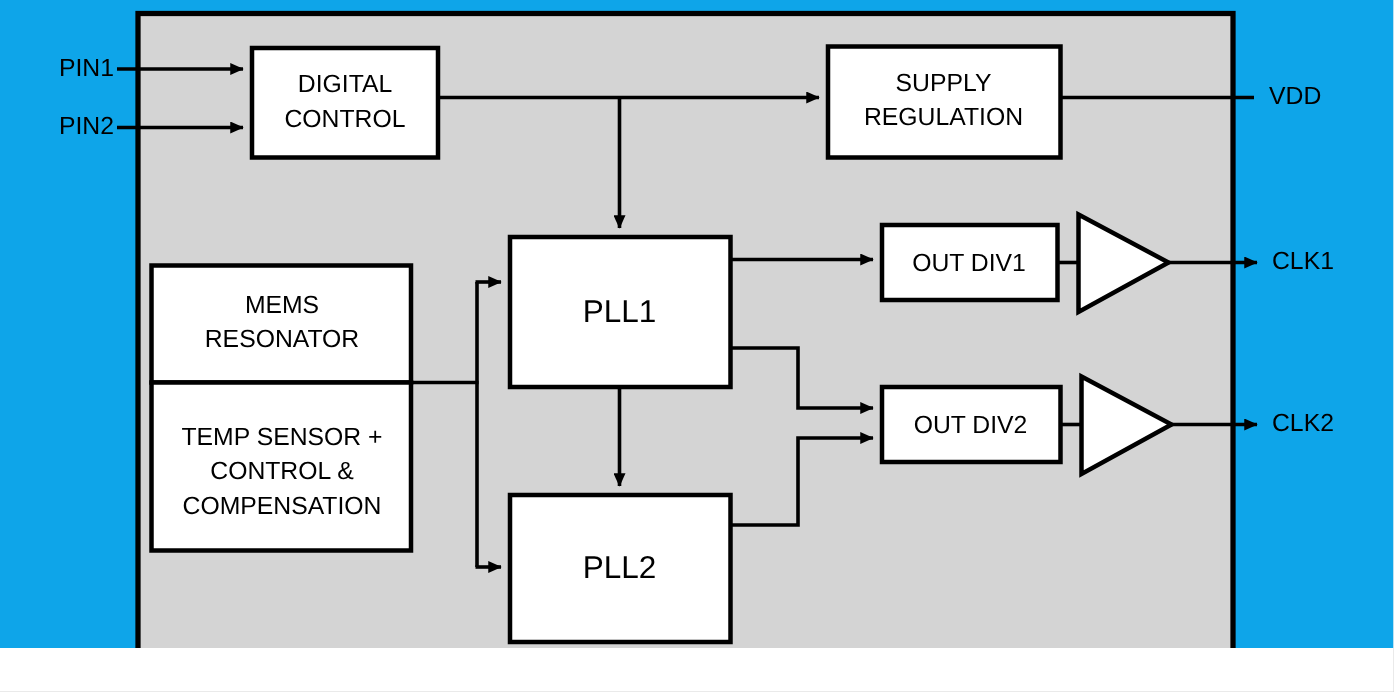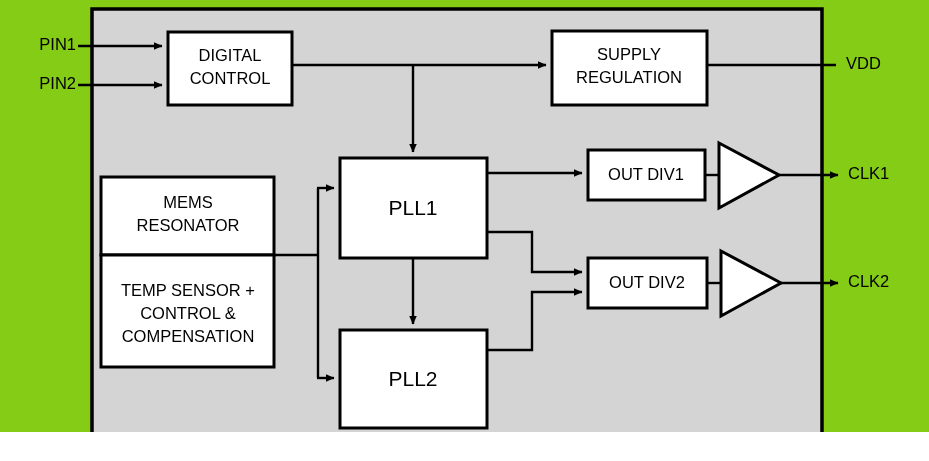--- a/index.html
+++ b/index.html
@@ -1,20 +1,20 @@
 <!DOCTYPE html>
 <html><head>
 <meta charset="utf-8">
 <title>Block Diagram</title>
 <style>
   html,body{margin:0;padding:0;background:#ffffff;}
   #root{
     position:relative;
     width:929px;height:432px;
-    background:#84cc16;
+    background:#0ea5e9;
     font-family:"Liberation Sans", sans-serif;
     overflow:hidden;
   }
   #diagram-svg{position:absolute;left:0;top:0;width:929px;height:461px;}
   .blk-text{
     font-family:"Liberation Sans", sans-serif;
     fill:#000000;
     text-anchor:middle;
     dominant-baseline:middle;
   }

